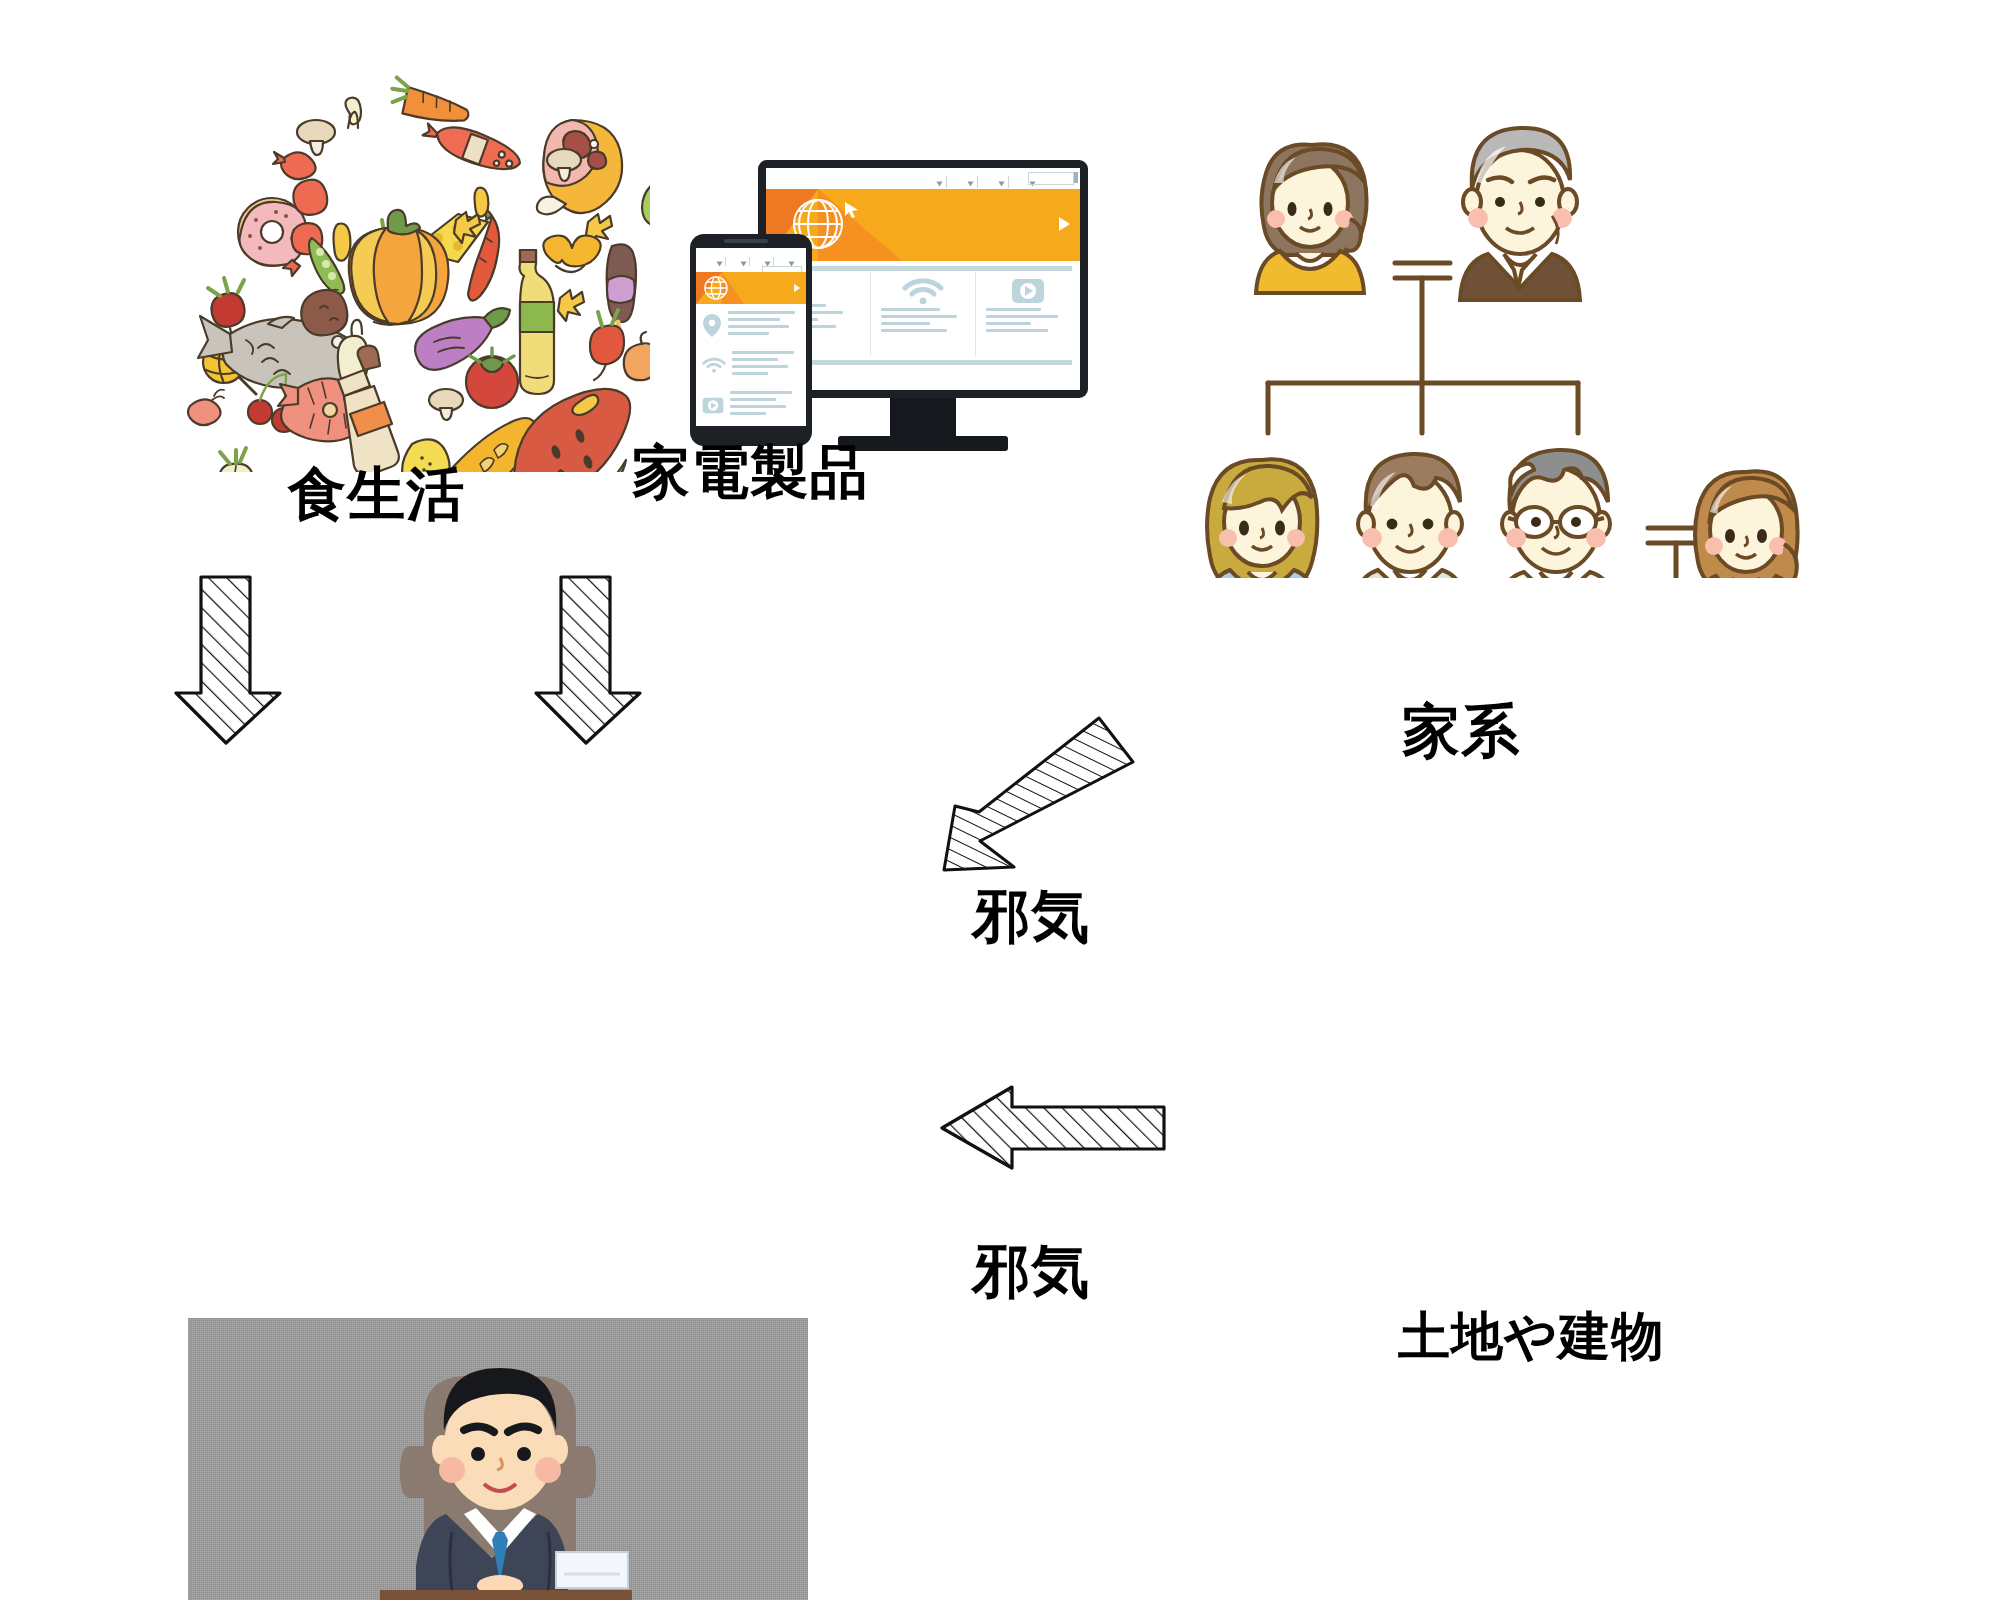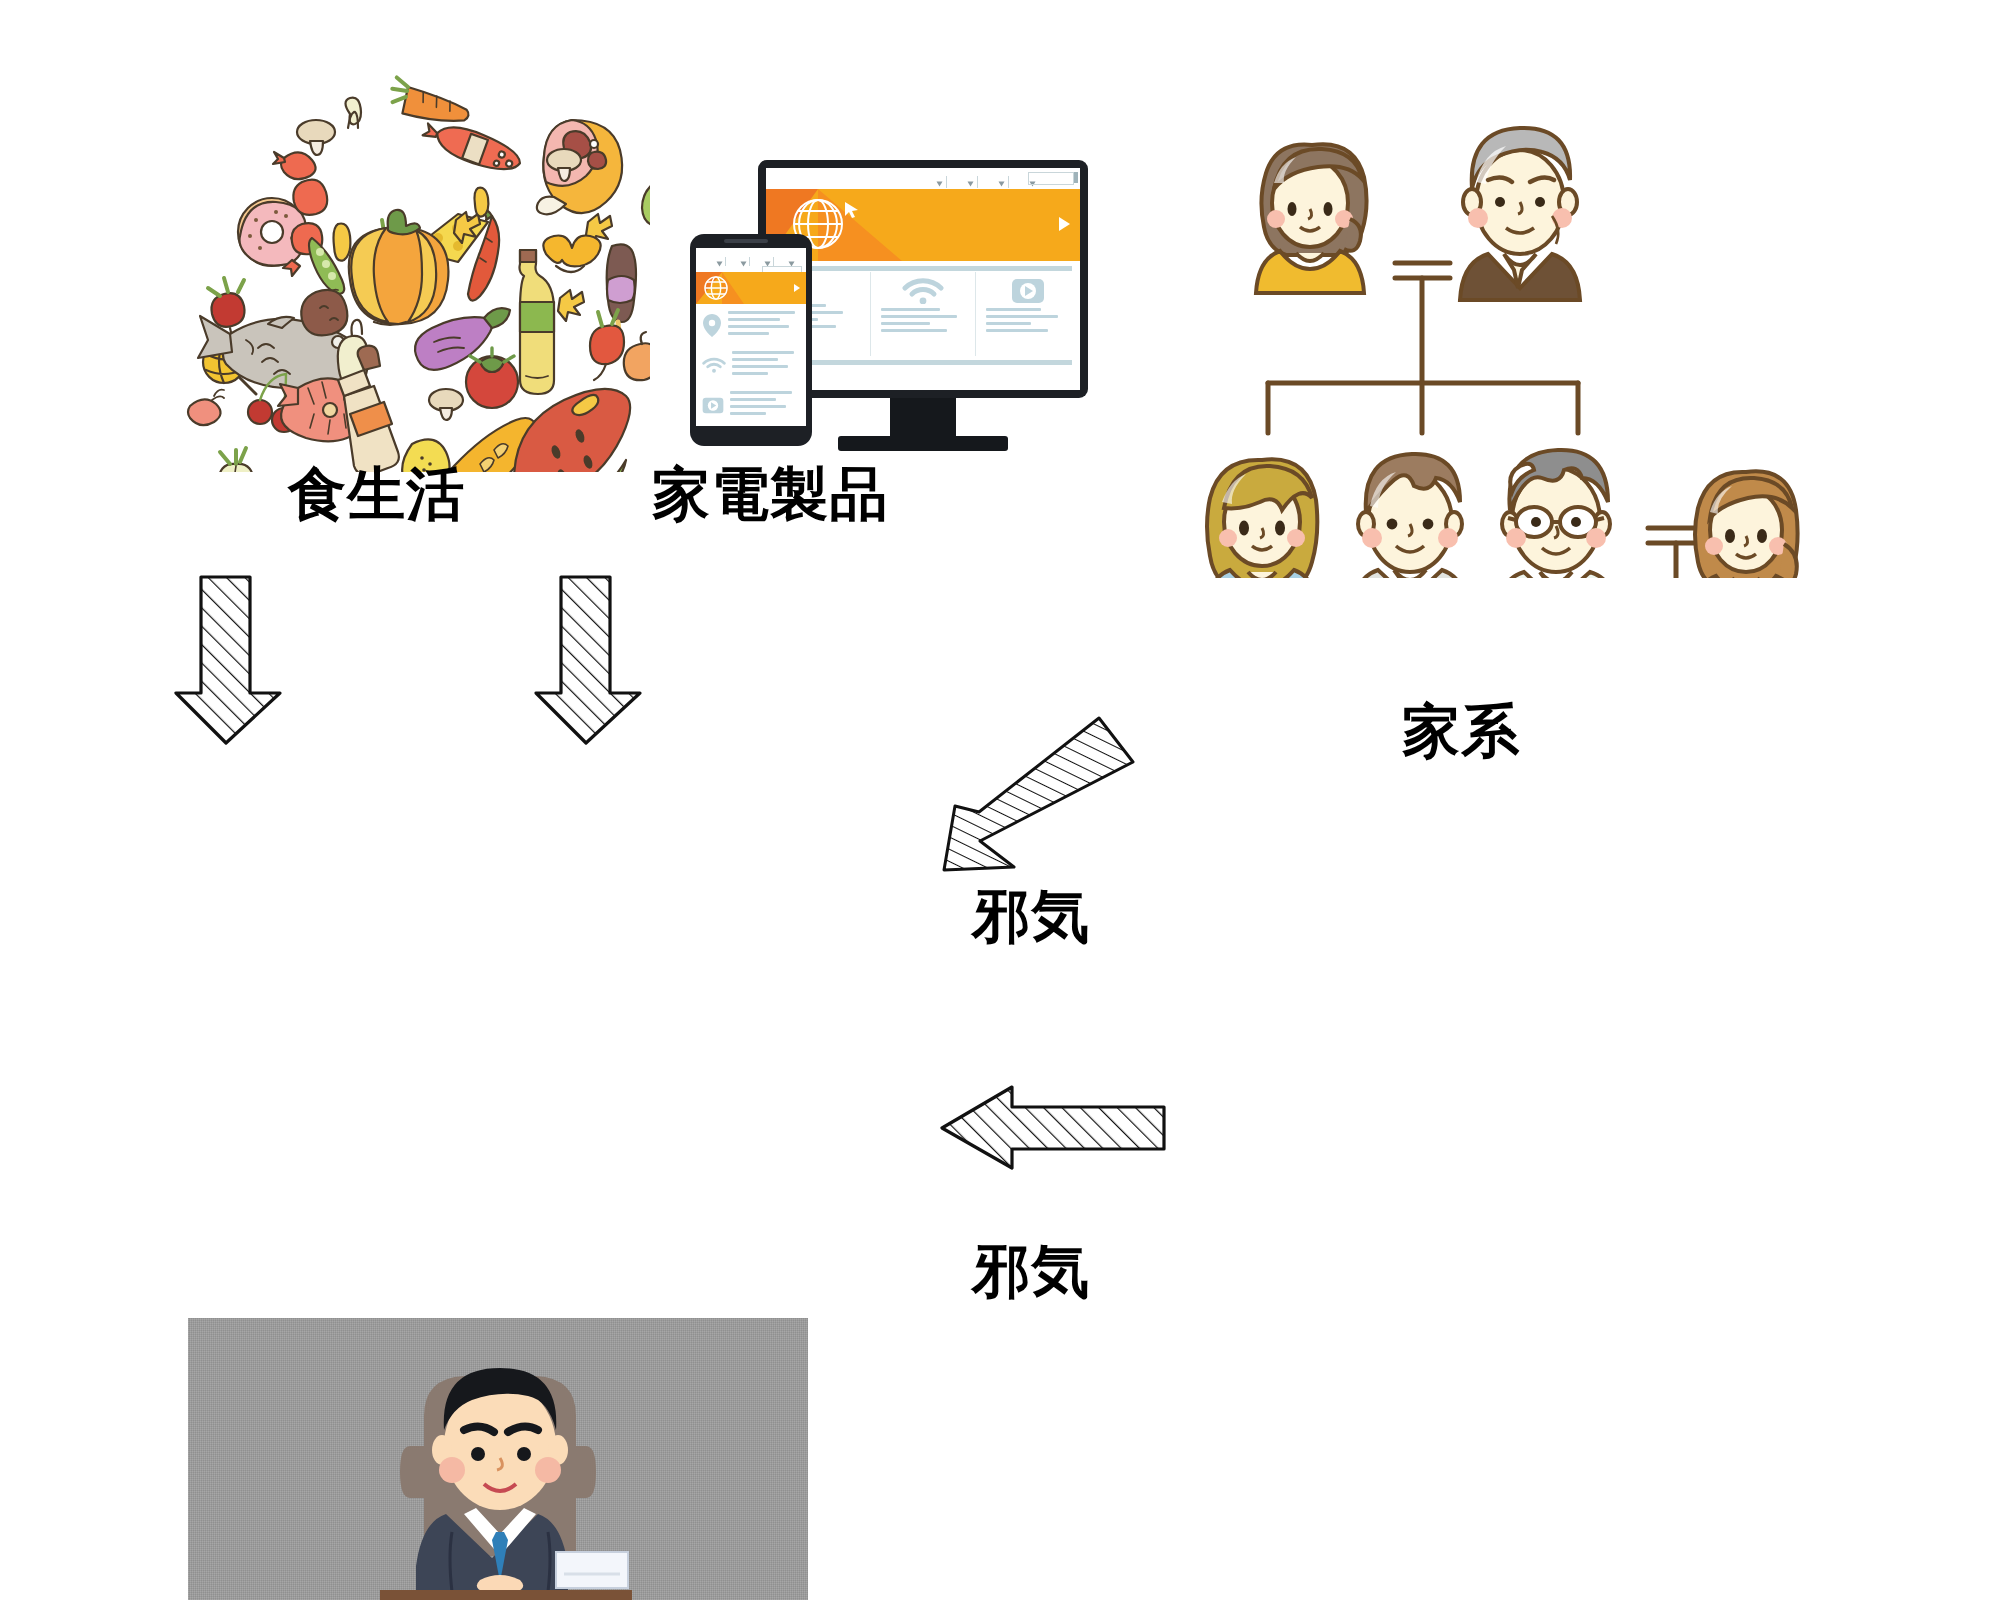--- a/index.html
+++ b/index.html
@@ -647,21 +647,21 @@
       <path d="M33 2 L82 2 L82 118 L112 118 L58 168 L8 118 L33 118 Z" fill="url(#hatchA)" stroke="#111" stroke-width="3.2" stroke-linejoin="round"></path>
     </svg>
   </div>
   <div class="abs jp-label lbl-big" style="left:288px;top:465px;">食生活</div>
 
   <div class="abs arrow" style="left:528px;top:575px;">
     <svg width="130" height="170" viewBox="0 0 130 170">
       <path d="M33 2 L82 2 L82 118 L112 118 L58 168 L8 118 L33 118 Z" fill="url(#hatchA)" stroke="#111" stroke-width="3.2" stroke-linejoin="round"></path>
     </svg>
   </div>
-  <div class="abs jp-label lbl-big" style="left:632px;top:465px;margin-left:20px;">家電製品</div>
+  <div class="abs jp-label lbl-big" style="left:632px;top:443px;">家電製品</div>
 
   <div class="abs arrow" style="left:900px;top:690px;">
     <svg width="270" height="190" viewBox="0 0 270 190">
       <defs>
         <pattern id="hatchB" width="11" height="11" patternUnits="userSpaceOnUse" patternTransform="rotate(26)">
           <rect width="11" height="11" fill="#fff"></rect>
           <line x1="0" y1="0" x2="11" y2="0" stroke="#111" stroke-width="2"></line>
         </pattern>
       </defs>
       <path d="M199 28 L233 72 L80 151 L114 177 L44 180 L55 116 L79 122 Z" fill="url(#hatchB)" stroke="#111" stroke-width="3" stroke-linejoin="round"></path>
@@ -704,17 +704,18 @@
 
       <path d="M368 234 l72 0 l0 36 l-72 0z" fill="#f3f6fb" stroke="#c7d0dd" stroke-width="2"></path>
       <path d="M376 256 l56 0" stroke="#d8dfe8" stroke-width="3"></path>
 
       <path d="M192 272 l252 0 l0 24 l-252 0z" fill="#7a5237"></path>
       <path d="M204 296 l228 0 l0 120 l-228 0z" fill="#5a3c28"></path>
     </svg>
 
   </div>
 
+  <div class="abs jp-label lbl-mid" style="left:1398px;top:1310px;">土地や建物</div>
 
   <div class="abs jp-label lbl-big" style="left:1402px;top:702px;">家系</div>
 
 
 </div>
 
 </body></html>

